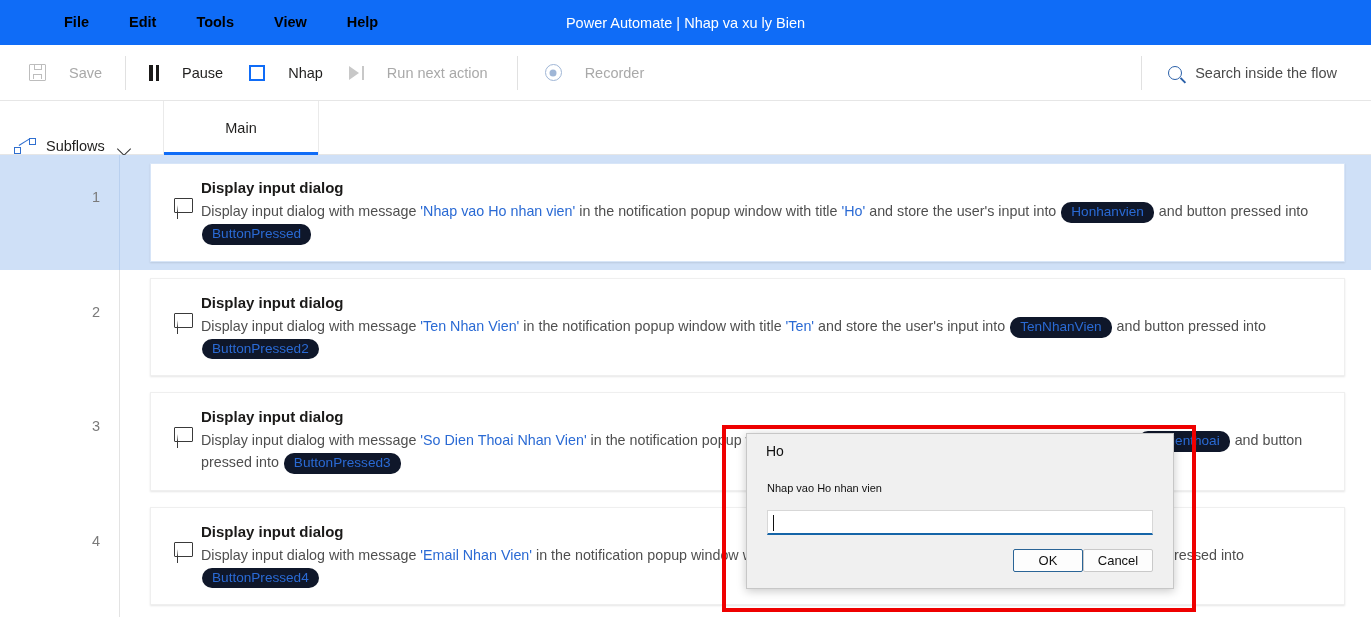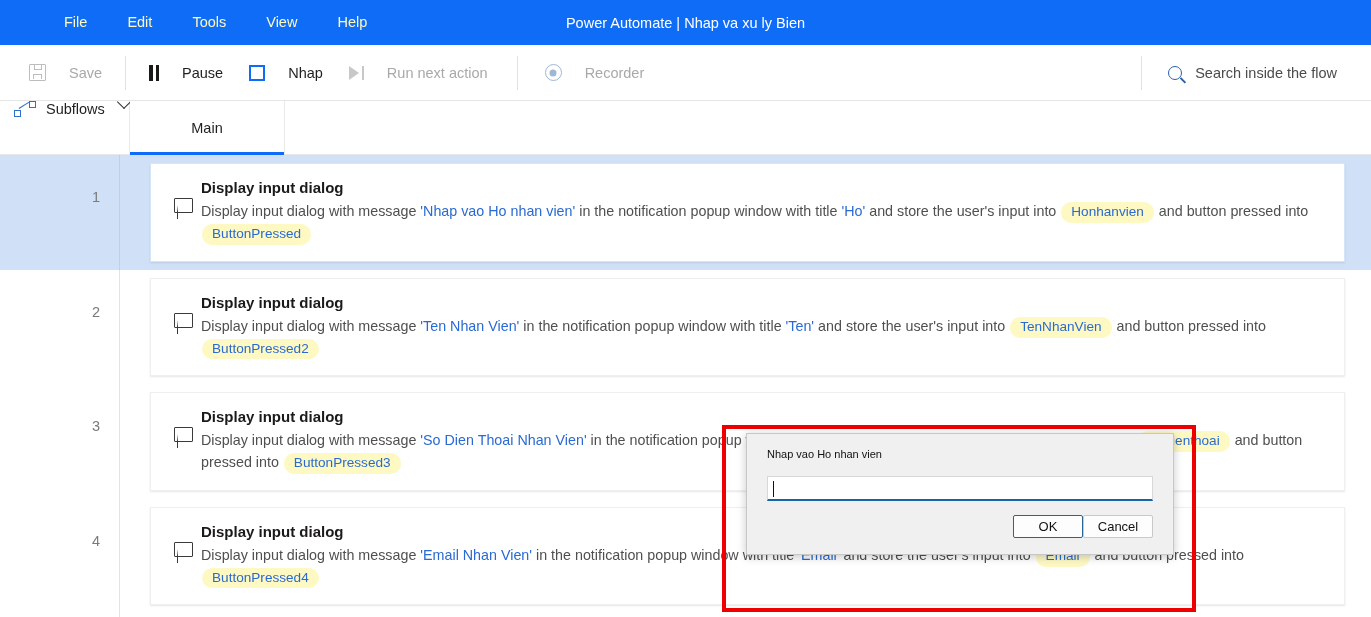--- a/index.html
+++ b/index.html
@@ -28,26 +28,27 @@
     display: flex;
     align-items: center;
   }
   .menu {
     display: flex;
     align-items: center;
     margin-left: 44px;
     height: 100%;
   }
   .menu-item {
-    color: #fef9c3;
+    color: #000000;
     font-size: 14.5px;
     padding: 0 20px;
     line-height: 45px;
     cursor: default;
     white-space: nowrap;
+    font-weight: bold;
   }
   .window-title {
     position: absolute;
     left: 0; right: 0;
     text-align: center;
     color: #ffffff;
     font-size: 14.5px;
     pointer-events: none;
   }
 
@@ -184,23 +185,23 @@
   
   .tabrow {
     height: 53px;
     display: flex;
     align-items: stretch;
     background: #ffffff;
     border-bottom: 1px solid #e6e6e6;
     position: relative;
   }
   .subflows {
-    width: 130px;
-    display: flex;
-    align-items: flex-start;
+    width: 164px;
+    display: flex;
+    align-items: flex-end;
     gap: 10px;
     padding-left: 14px;
     border-right: 1px solid #eaeaea;
     box-sizing: border-box;
   }
   .sf-ico {
     width: 22px; height: 16px;
     position: relative;
   }
   .sf-ico i.sq {
@@ -321,21 +322,21 @@
     line-height: 1.35;
   }
   .act-desc {
     font-size: 14.3px;
     color: #4f4f4f;
     line-height: 1.48;
   }
   .lit { color: #2a6ad4; }
   .pill {
     display: inline-block;
-    background: #fef9c3;
+    background: #0f172a;
     color: #2a6ad4;
     border-radius: 10px;
     padding: 1px 10px 2px;
     font-size: 13.6px;
     line-height: 1.3;
     margin: 0 1px;
   }
 
   
   .redbox {
@@ -555,20 +556,21 @@
     <div class="row">
       <div class="gutter">5</div>
 
     </div>
 
   </div>
 
   <div class="redbox"></div>
 
   <div class="dialog">
+    <div class="dlg-title">Ho</div>
     <div class="dlg-body">
       <div class="dlg-msg">Nhap vao Ho nhan vien</div>
       <div class="dlg-input">
         <span class="caret"></span>
       </div>
     </div>
     <div class="dlg-actions">
       <div class="dlg-btn default">OK</div>
       <div class="dlg-btn">Cancel</div>
     </div>

